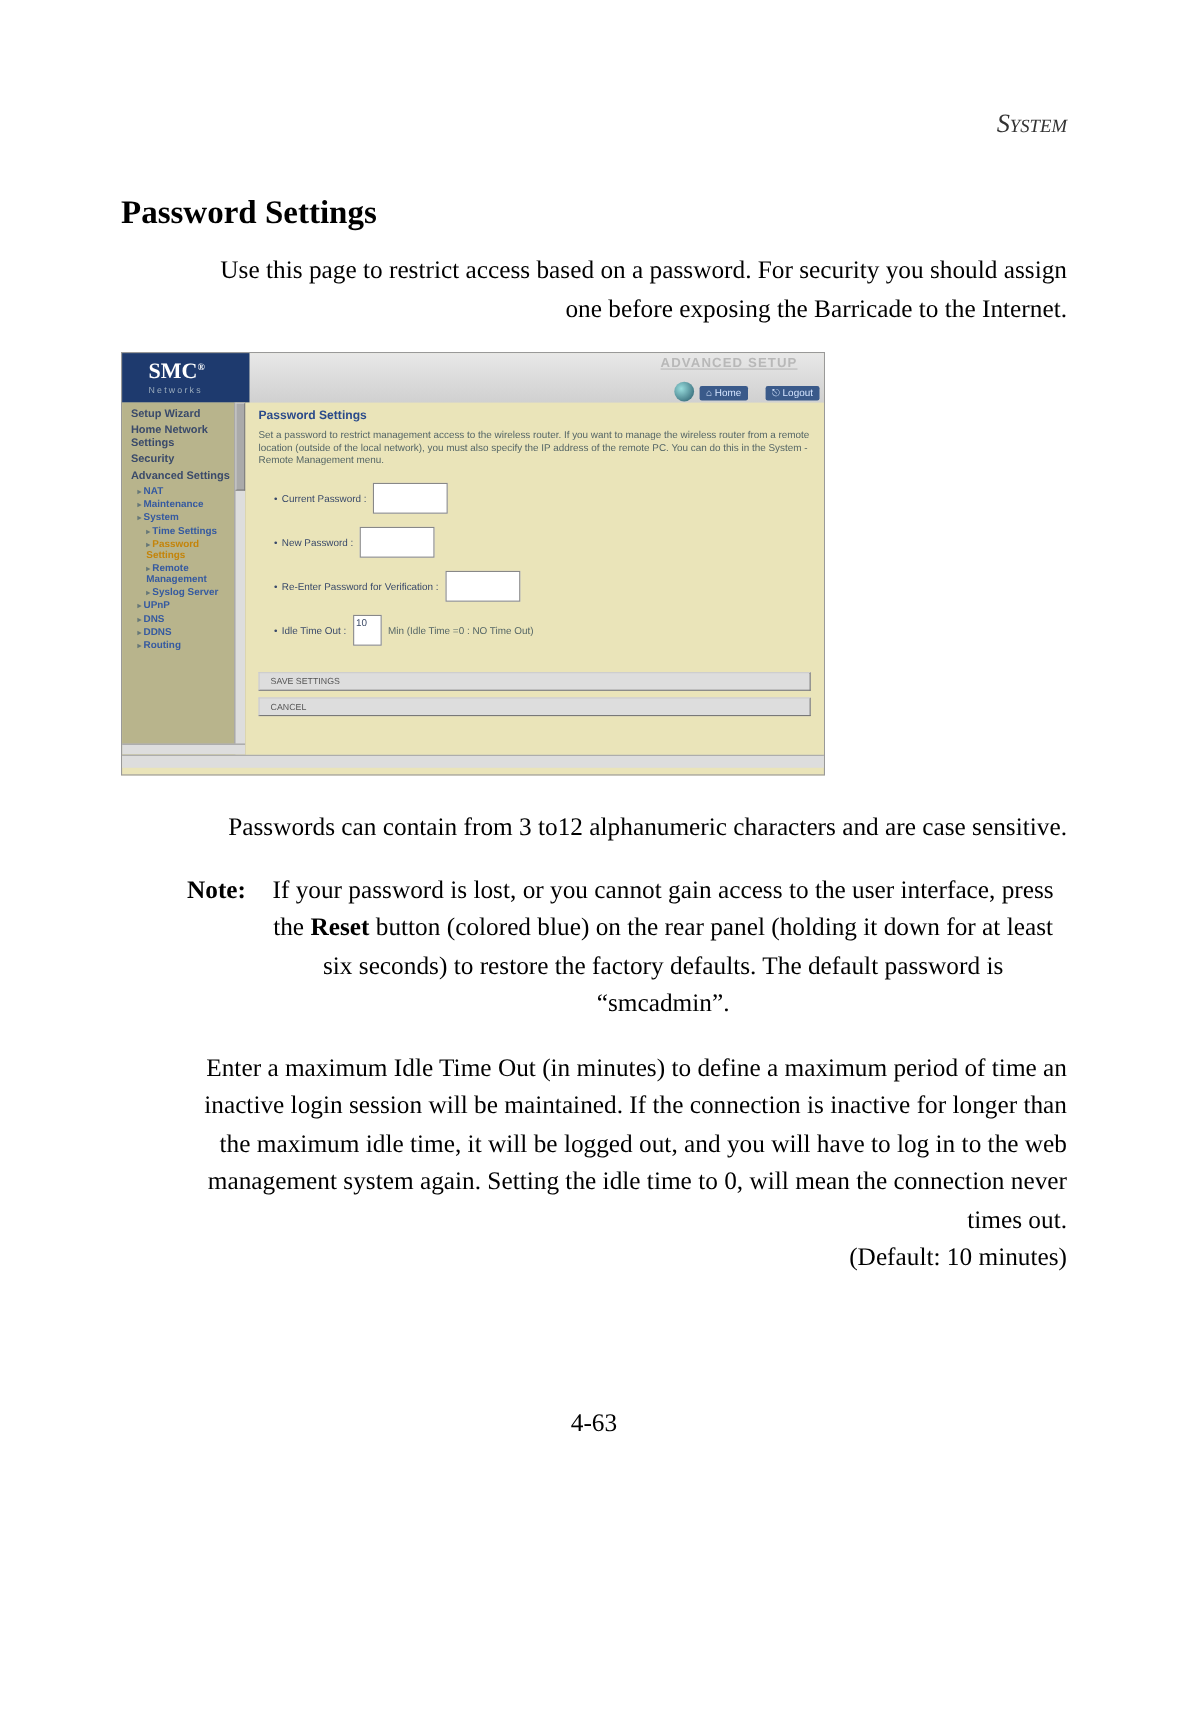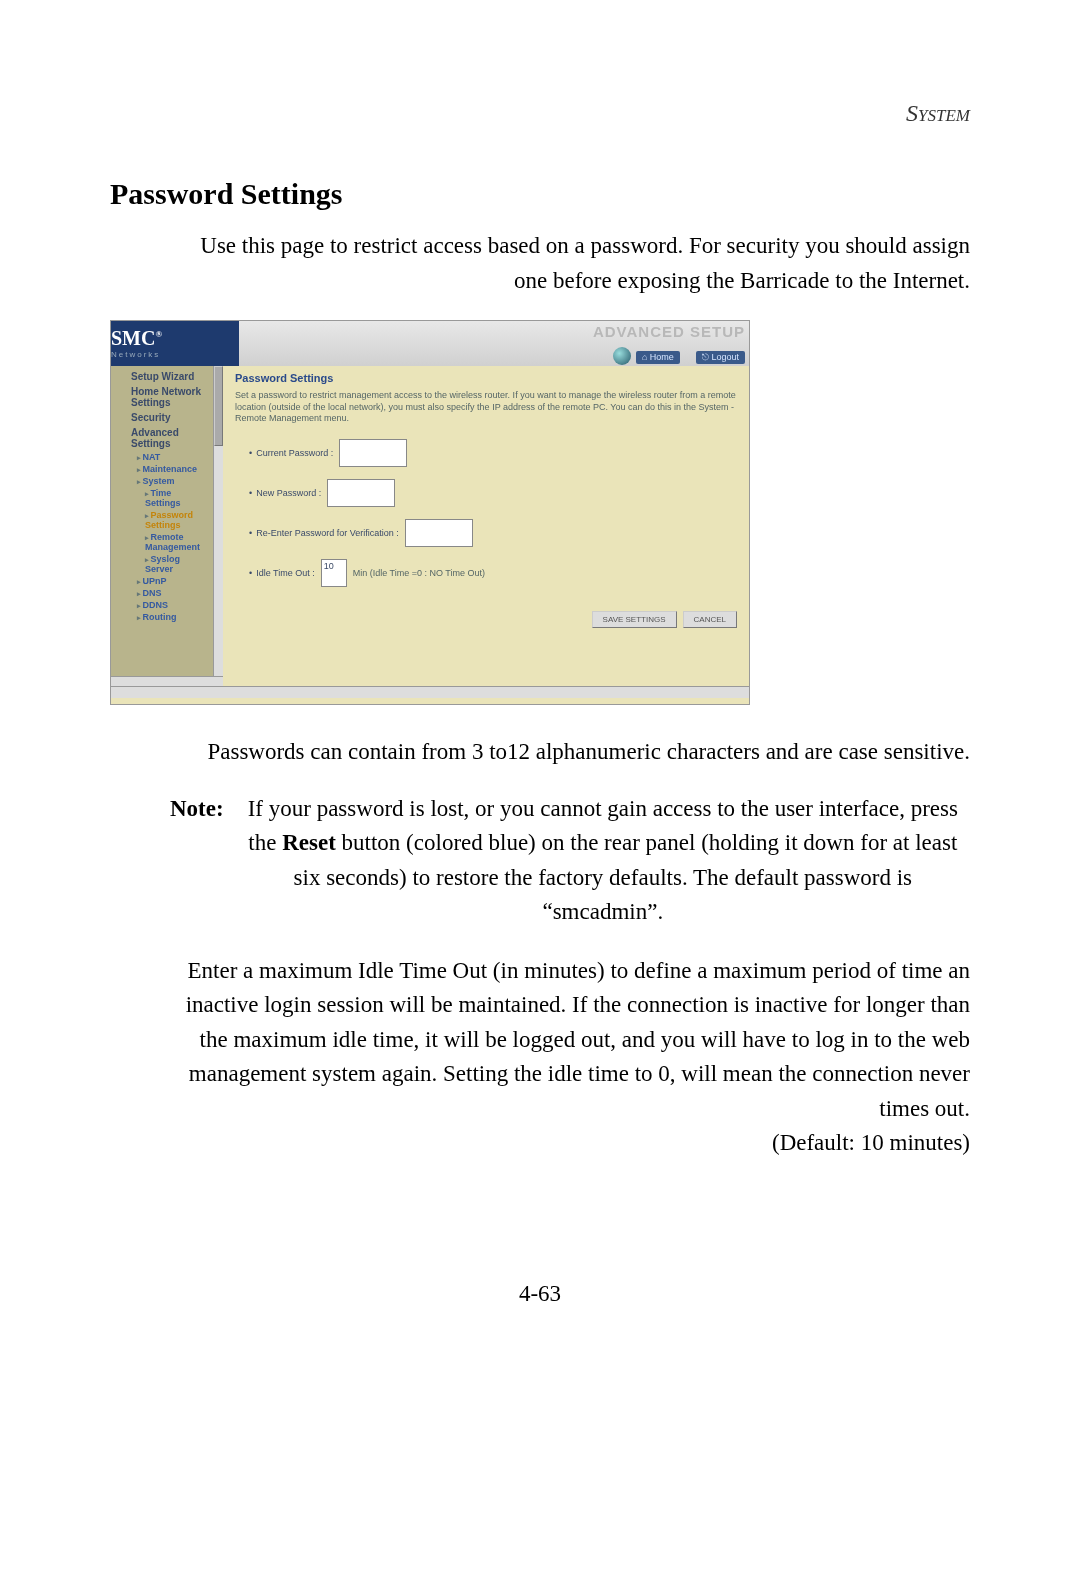--- a/index.html
+++ b/index.html
@@ -61,49 +61,50 @@
       font-size: 10px;
       color: #3b4a66;
       position: relative;
       border: 1px solid #999;
     }
     .ss-header {
       height: 45px;
       display: flex;
     }
     .ss-logo {
-      width: 128px;
+      width: 116px;
       background: #1e3a6e;
       color: #fff;
       font-size: 20px;
       font-weight: bold;
-      padding: 6px 0;
+      padding: 6px 24px;
       font-family: 'Times New Roman', serif;
     }
     .ss-logo-sub {
       font-size: 8px;
       letter-spacing: 2px;
       display: block;
       color: #9ab;
       font-weight: normal;
       font-family: Liberation Sans, sans-serif;
     }
     .ss-banner {
       flex: 1;
       background: linear-gradient(to bottom, #e8e8e8, #d0d0d0);
       position: relative;
     }
     .ss-banner-title {
       position: absolute;
-      right: 4px;
+      right: 24px;
       top: 2px;
-      font-size: 15px;
+      font-size: 12px;
       font-weight: bold;
       color: #b8b8b8;
       letter-spacing: 1px;
+      text-decoration: underline;
     }
     .ss-topnav {
       position: absolute;
       right: 4px;
       bottom: 2px;
       display: flex;
       gap: 16px;
     }
     .ss-topnav-item {
       background: #3a5a8a;
@@ -121,21 +122,21 @@
       right: 118px;
       bottom: 1px;
     }
     .ss-body {
       display: flex;
       height: 320px;
     }
     .ss-sidebar {
       width: 112px;
       background: #b8b48c;
-      padding: 3px 20px;
+      padding: 3px 8px;
       font-size: 9px;
       overflow: hidden;
       position: relative;
     }
     .ss-side-main {
       color: #3a4a6a;
       font-weight: bold;
       padding: 2px 0;
       font-size: 10px;
     }
@@ -202,20 +203,21 @@
       background: #fff; border: 1px solid #888;
       height: 28px;
       width: 68px;
     }
     .ss-field-hint { margin-left: 6px; color: #566; }
     .ss-buttons {
       display: flex;
       justify-content: flex-end;
       gap: 6px;
       margin-top: 24px;
+      flex-direction: column;
     }
     .ss-btn {
       background: #ddd;
       border: 1px outset #ccc;
       color: #555;
       font-size: 8px;
       padding: 3px 10px;
     }
     .ss-bottom-scroll {
       height: 12px;

